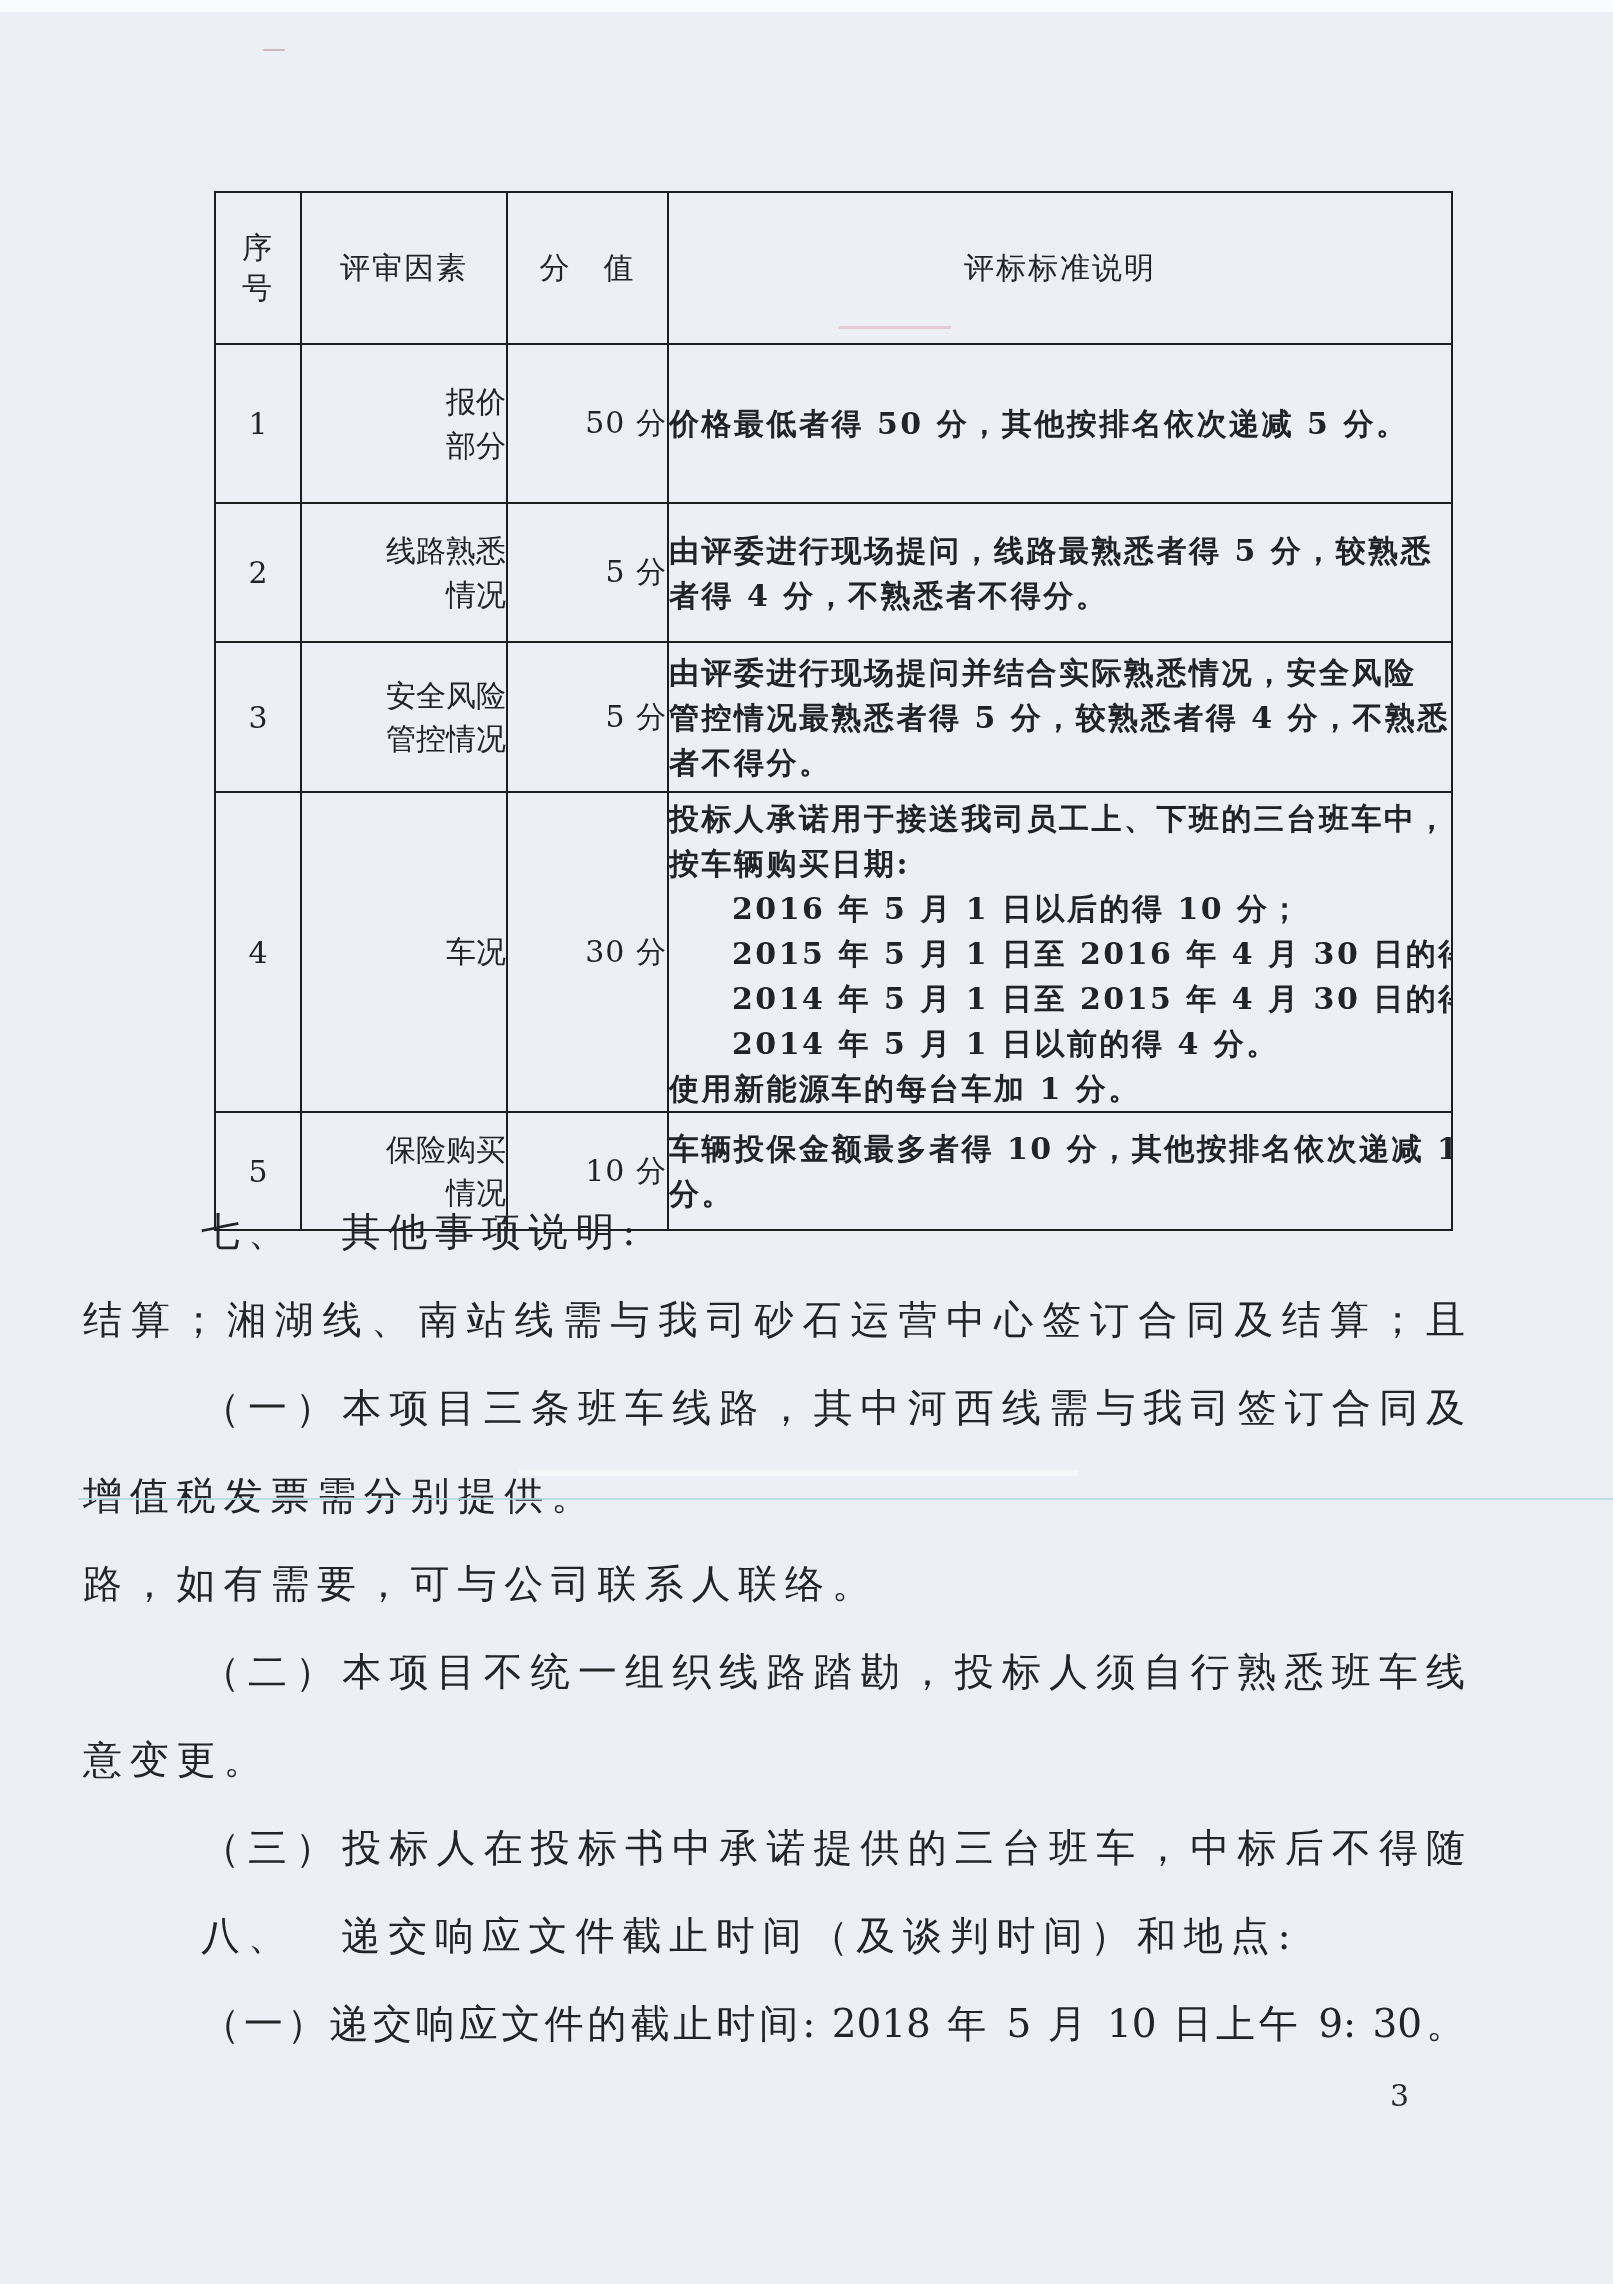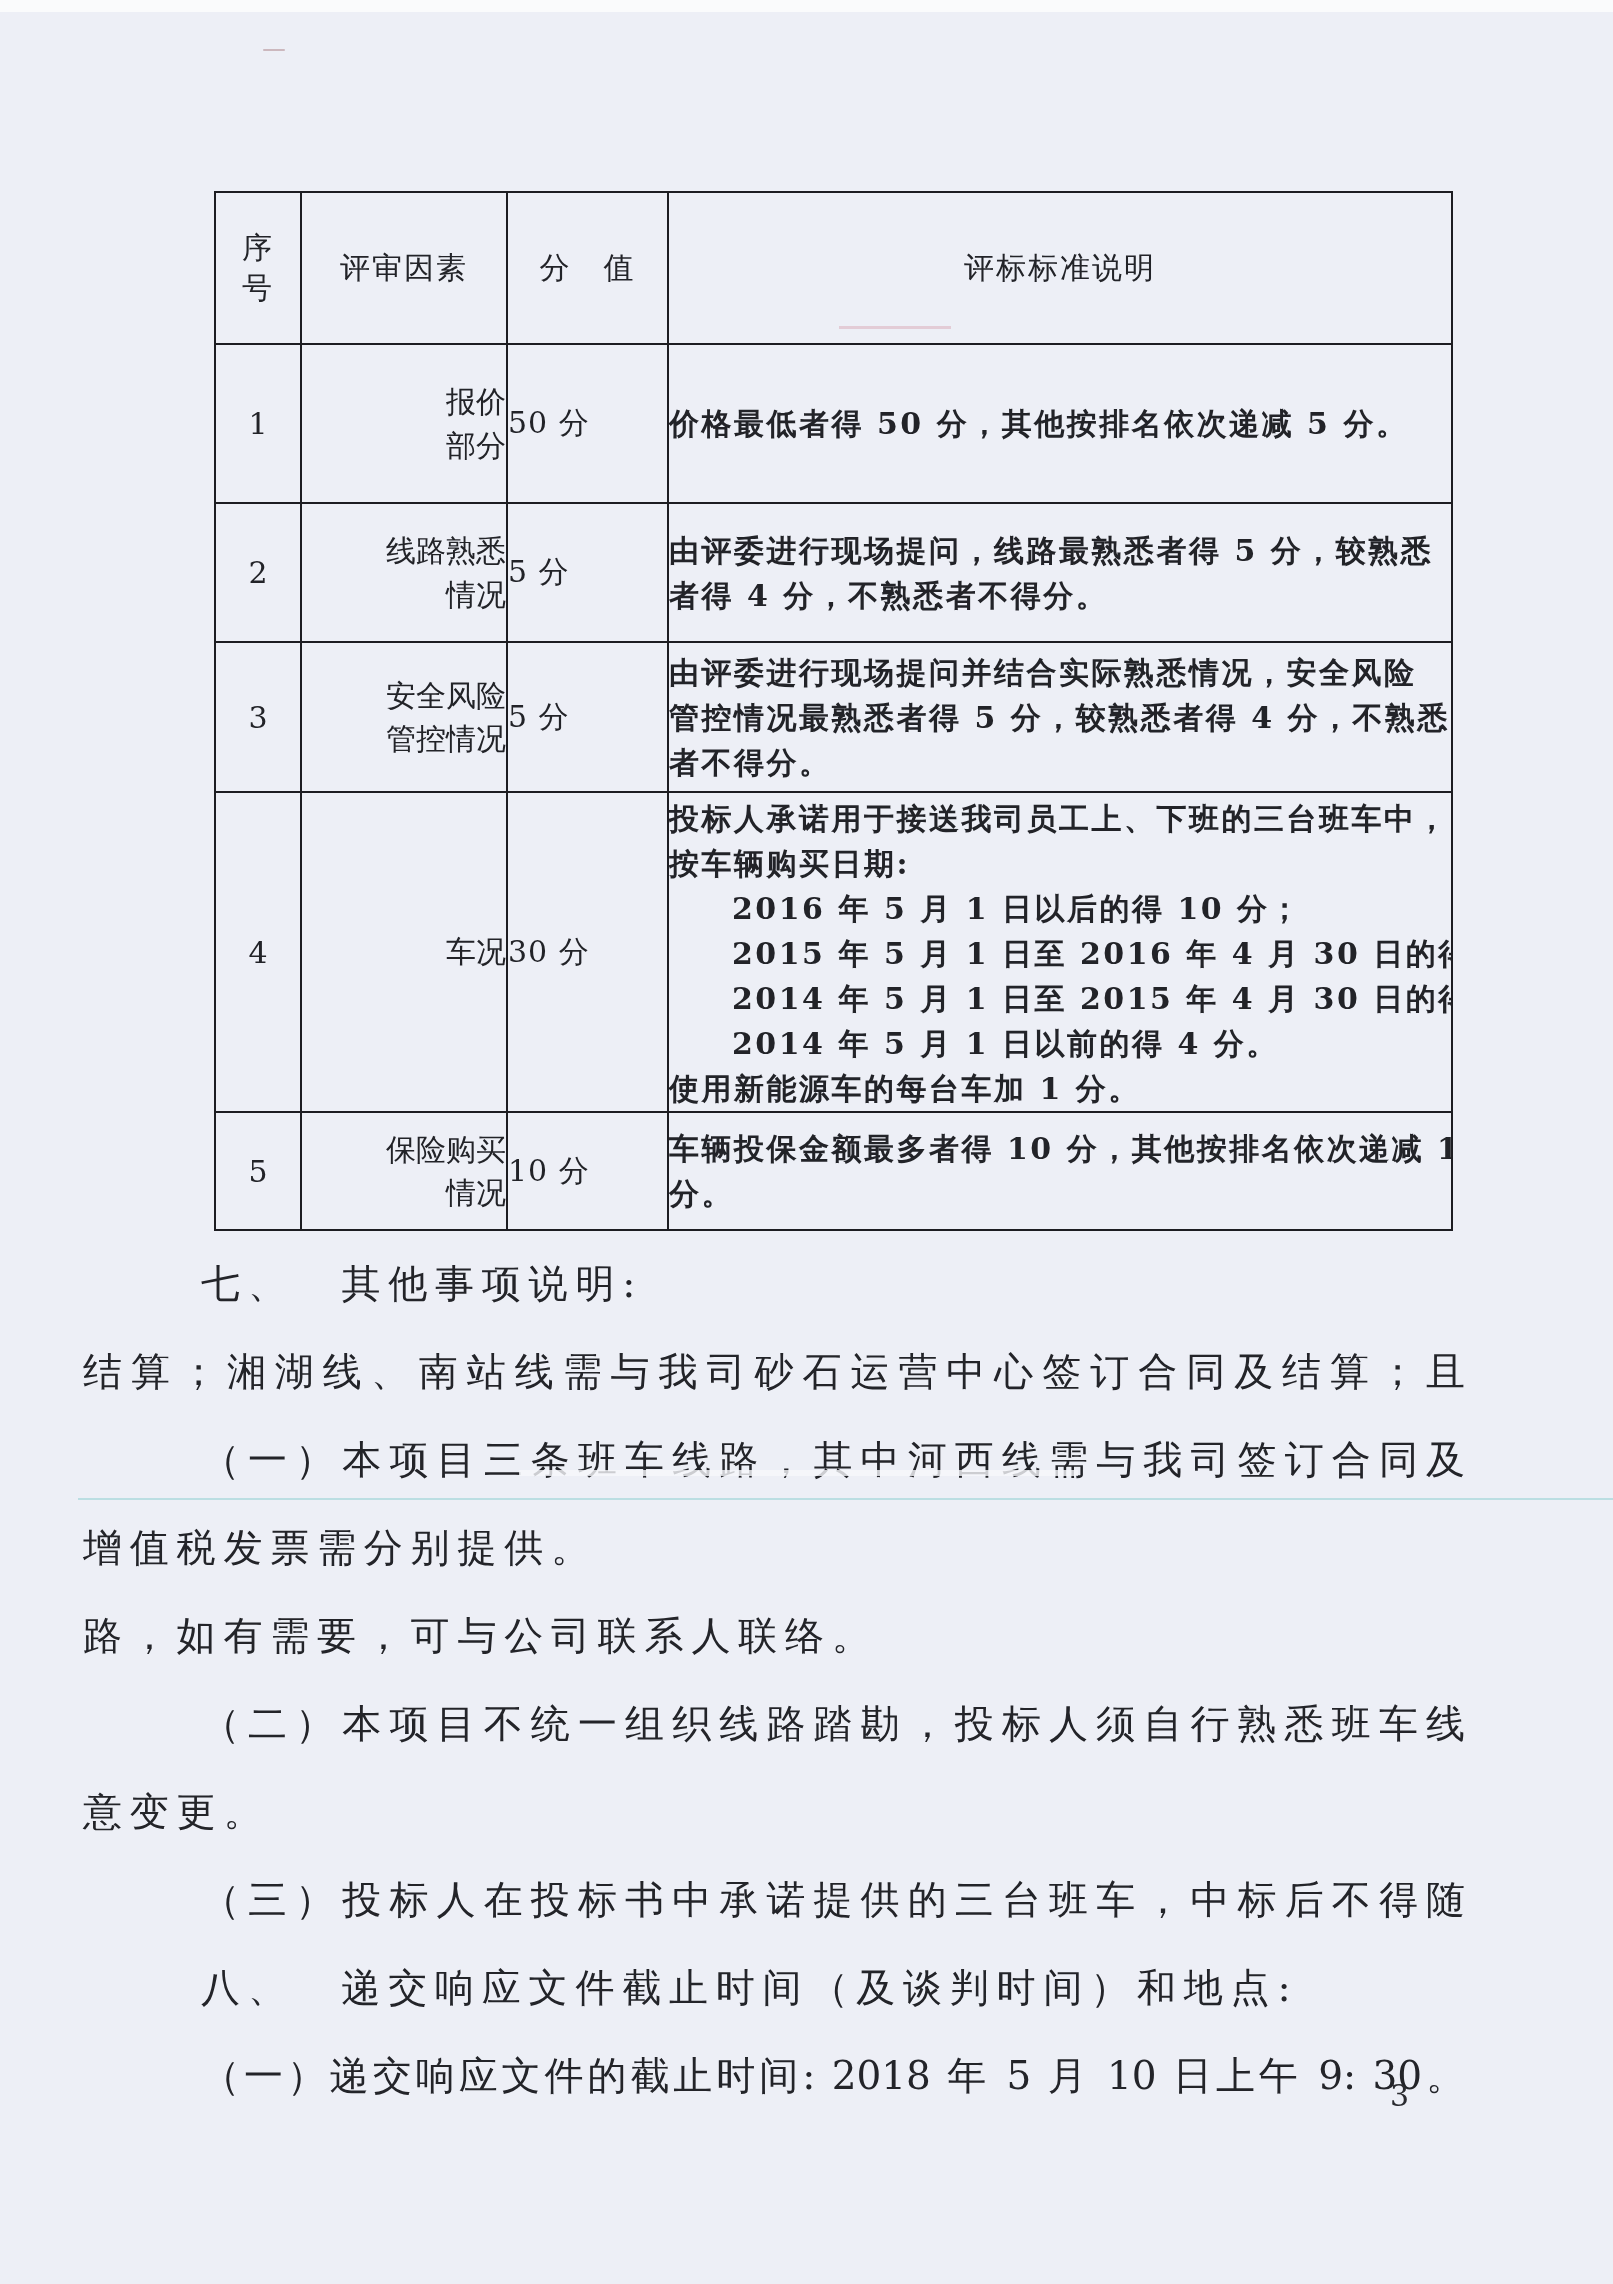--- a/index.html
+++ b/index.html
@@ -35,21 +35,21 @@
   }
   table.eval td{
     border:2px solid #1d1d22;
     padding:0;
     vertical-align:middle;
     overflow:hidden;
   }
   table.eval{border:1px solid #1d1d22;}
   td.c-no{text-align:center;}
   td.c-factor{text-align:right;white-space:pre-line;line-height:1.45;}
-  td.c-score{text-align:left;letter-spacing:1px;}
+  td.c-score{text-align:right;letter-spacing:1px;}
   td.c-head{text-align:center;letter-spacing:2px;}
   td.c-head.nohd{white-space:pre-line;line-height:1.35;}
   td.c-desc{
     vertical-align:middle;
     padding:5.9px 7.8px 5.9px 11.8px;
     line-height:45px;
     font-weight:bold;
   }
   td.c-desc.top{vertical-align:top;padding-top:3px;}
   .dline{
@@ -58,21 +58,21 @@
     letter-spacing:2.5px;
   }
   .dline.ind{padding-left:63px;}
   .pink-underline{
     position:absolute;left:839px;top:326px;width:112px;height:2.9px;
     background:#ddb9c4;opacity:.65;
   }
 
   
   .paras{
-    position:absolute;left:83px;top:1240px;width:1382px;
+    position:absolute;left:83px;top:1188px;width:1382px;
     font-size:39px;
     color:#232429;
   }
   .bl{
     display:block;
     height:88px;
     line-height:88px;
     letter-spacing:7.8px;
     white-space:nowrap;
   }

